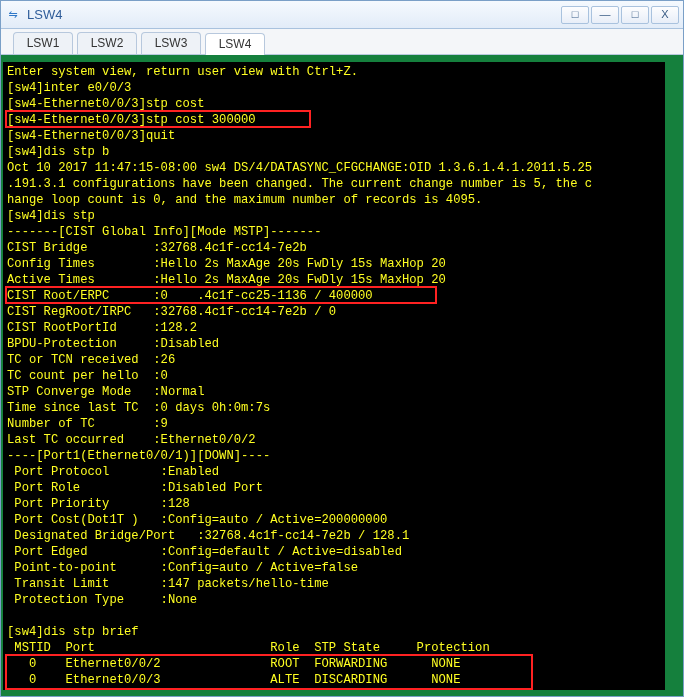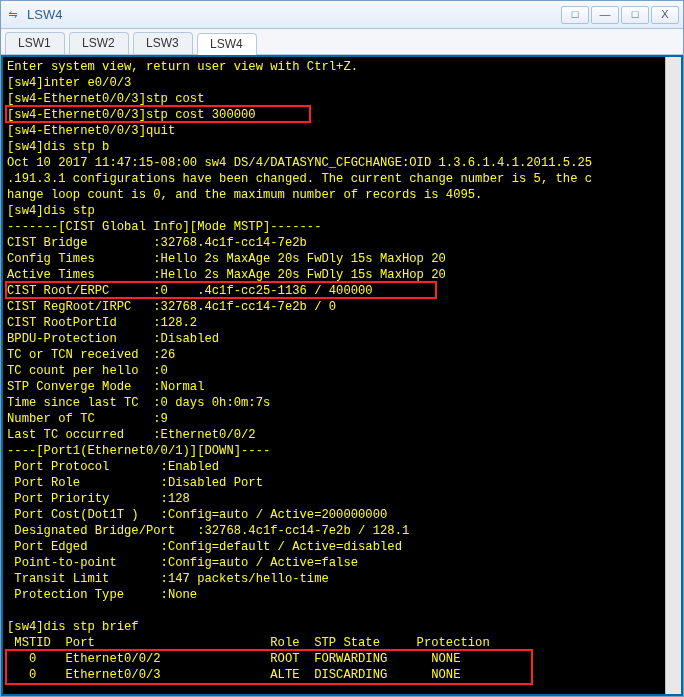--- a/index.html
+++ b/index.html
@@ -42,22 +42,23 @@
     color: #3a5c85;
     cursor: pointer;
   }
   .titlebar .win-btn.close { width:28px; }
   .tabs {
     display:flex;
     align-items:flex-end;
     height:26px;
     background:#f4f6f9;
     border-bottom:1px solid #b7c8dd;
-    padding-left:4px;
+    padding-left:12px;
     gap:4px;
+    text-align:center;
   }
   .tab {
     min-width:60px;
     height:22px;
     border:1px solid #b7c8dd;
     border-bottom:none;
     border-radius:4px 4px 0 0;
     background:#eef2f7;
     font-size:12px;
     padding:3px 12px 0;
@@ -66,22 +67,23 @@
   }
   .tab.active {
     background:#fff;
     font-weight:400;
     position:relative;
     top:1px;
   }
   .terminal-wrap {
     flex:1;
     display:flex;
-    background:#0369a1;
+    background:#15803d;
     padding:2px;
+    align-items:center;
   }
   .terminal {
     flex:1;
     background:#000;
     color:#ffff22;
     font-family:"Consolas","Courier New",monospace;
     font-size:12.2px;
     line-height:16px;
     padding:2px 4px;
     white-space:pre;

